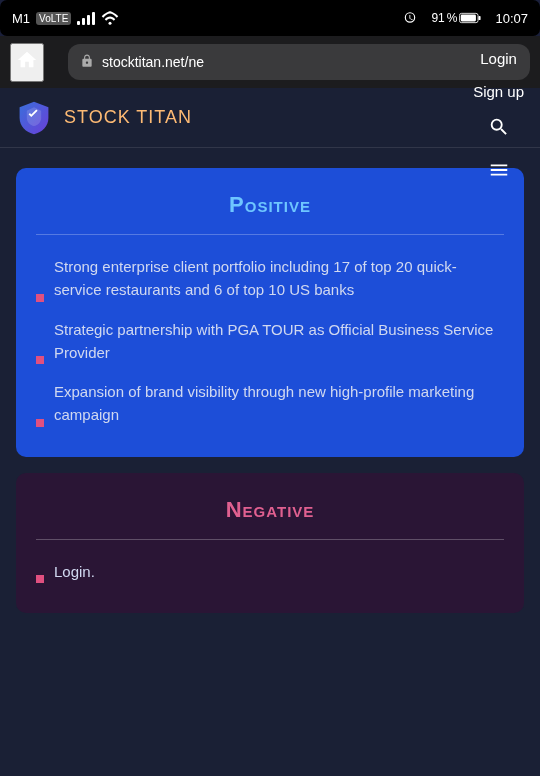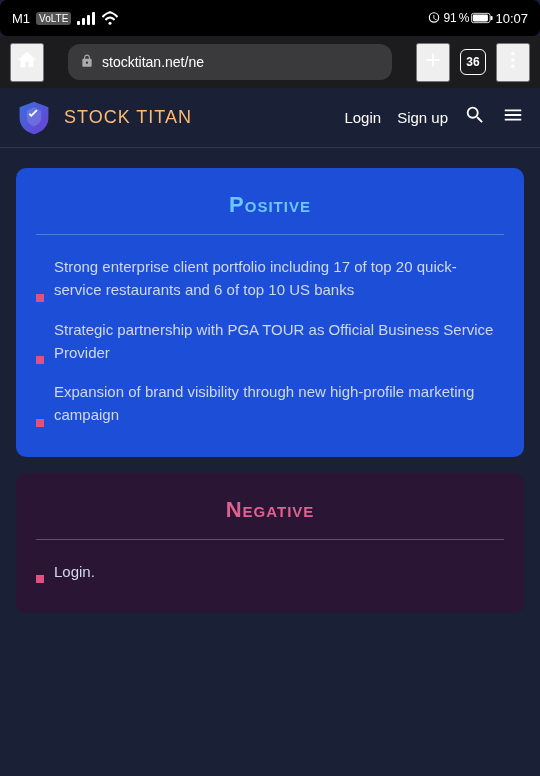--- a/index.html
+++ b/index.html
@@ -27,21 +27,21 @@
       border-radius: 7px;
     }
     .status-left {
       display: flex;
       align-items: center;
       gap: 6px;
     }
     .status-right {
       display: flex;
       align-items: center;
-      gap: 2px;
+      gap: 14px;
     }
     .signal-bars {
       display: flex;
       align-items: flex-end;
       gap: 2px;
       height: 14px;
     }
     .signal-bar {
       width: 3px;
       background: #fff;
@@ -130,20 +130,21 @@
       color: #fdba74;
       font-size: 18px;
       font-weight: 400;
       letter-spacing: 1px;
       flex: 1;
     }
     .header-nav {
       display: flex;
       align-items: center;
       gap: 16px;
+      flex-direction: column;
     }
     .nav-link {
       color: #fff;
       font-size: 15px;
       cursor: pointer;
       text-decoration: none;
     }
     .header-icon {
       color: #fff;
       font-size: 20px;
@@ -263,35 +264,20 @@
       <path d="M10 20v-6h4v6h5v-8h3L12 3 2 12h3v8z"></path>
     </svg>
   </button>
   <div class="browser-url-bar">
     <span class="url-icon">
       <svg width="14" height="14" viewBox="0 0 24 24" fill="#ababab">
         <path d="M18 8h-1V6c0-2.76-2.24-5-5-5S7 3.24 7 6v2H6c-1.1 0-2 .9-2 2v10c0 1.1.9 2 2 2h12c1.1 0 2-.9 2-2V10c0-1.1-.9-2-2-2zm-6 9c-1.1 0-2-.9-2-2s.9-2 2-2 2 .9 2 2-.9 2-2 2zm3.1-9H8.9V6c0-1.71 1.39-3.1 3.1-3.1 1.71 0 3.1 1.39 3.1 3.1v2z"></path>
       </svg>
     </span>
     <span class="url-text">stocktitan.net/ne</span>
-  </div>
-  <div class="browser-actions">
-    <button class="browser-btn">
-      <svg width="22" height="22" viewBox="0 0 24 24" fill="white">
-        <path d="M19 13H13v6h-2v-6H5v-2h6V5h2v6h6v2z"></path>
-      </svg>
-    </button>
-    <div class="tabs-count">36</div>
-    <button class="browser-btn">
-      <svg width="22" height="22" viewBox="0 0 24 24" fill="white">
-        <circle cx="12" cy="5" r="2"></circle>
-          <circle cx="12" cy="12" r="2"></circle>
-          <circle cx="12" cy="19" r="2"></circle>
-      </svg>
-    </button>
   </div>
 </div>
 
 <div class="site-header">
 
   <svg class="logo-icon" viewBox="0 0 40 40">
     <defs>
       <linearGradient id="sg" x1="0%" y1="0%" x2="100%" y2="100%">
         <stop offset="0%" style="stop-color:#3a6fdb"></stop>
         <stop offset="100%" style="stop-color:#6a3fd8"></stop>

